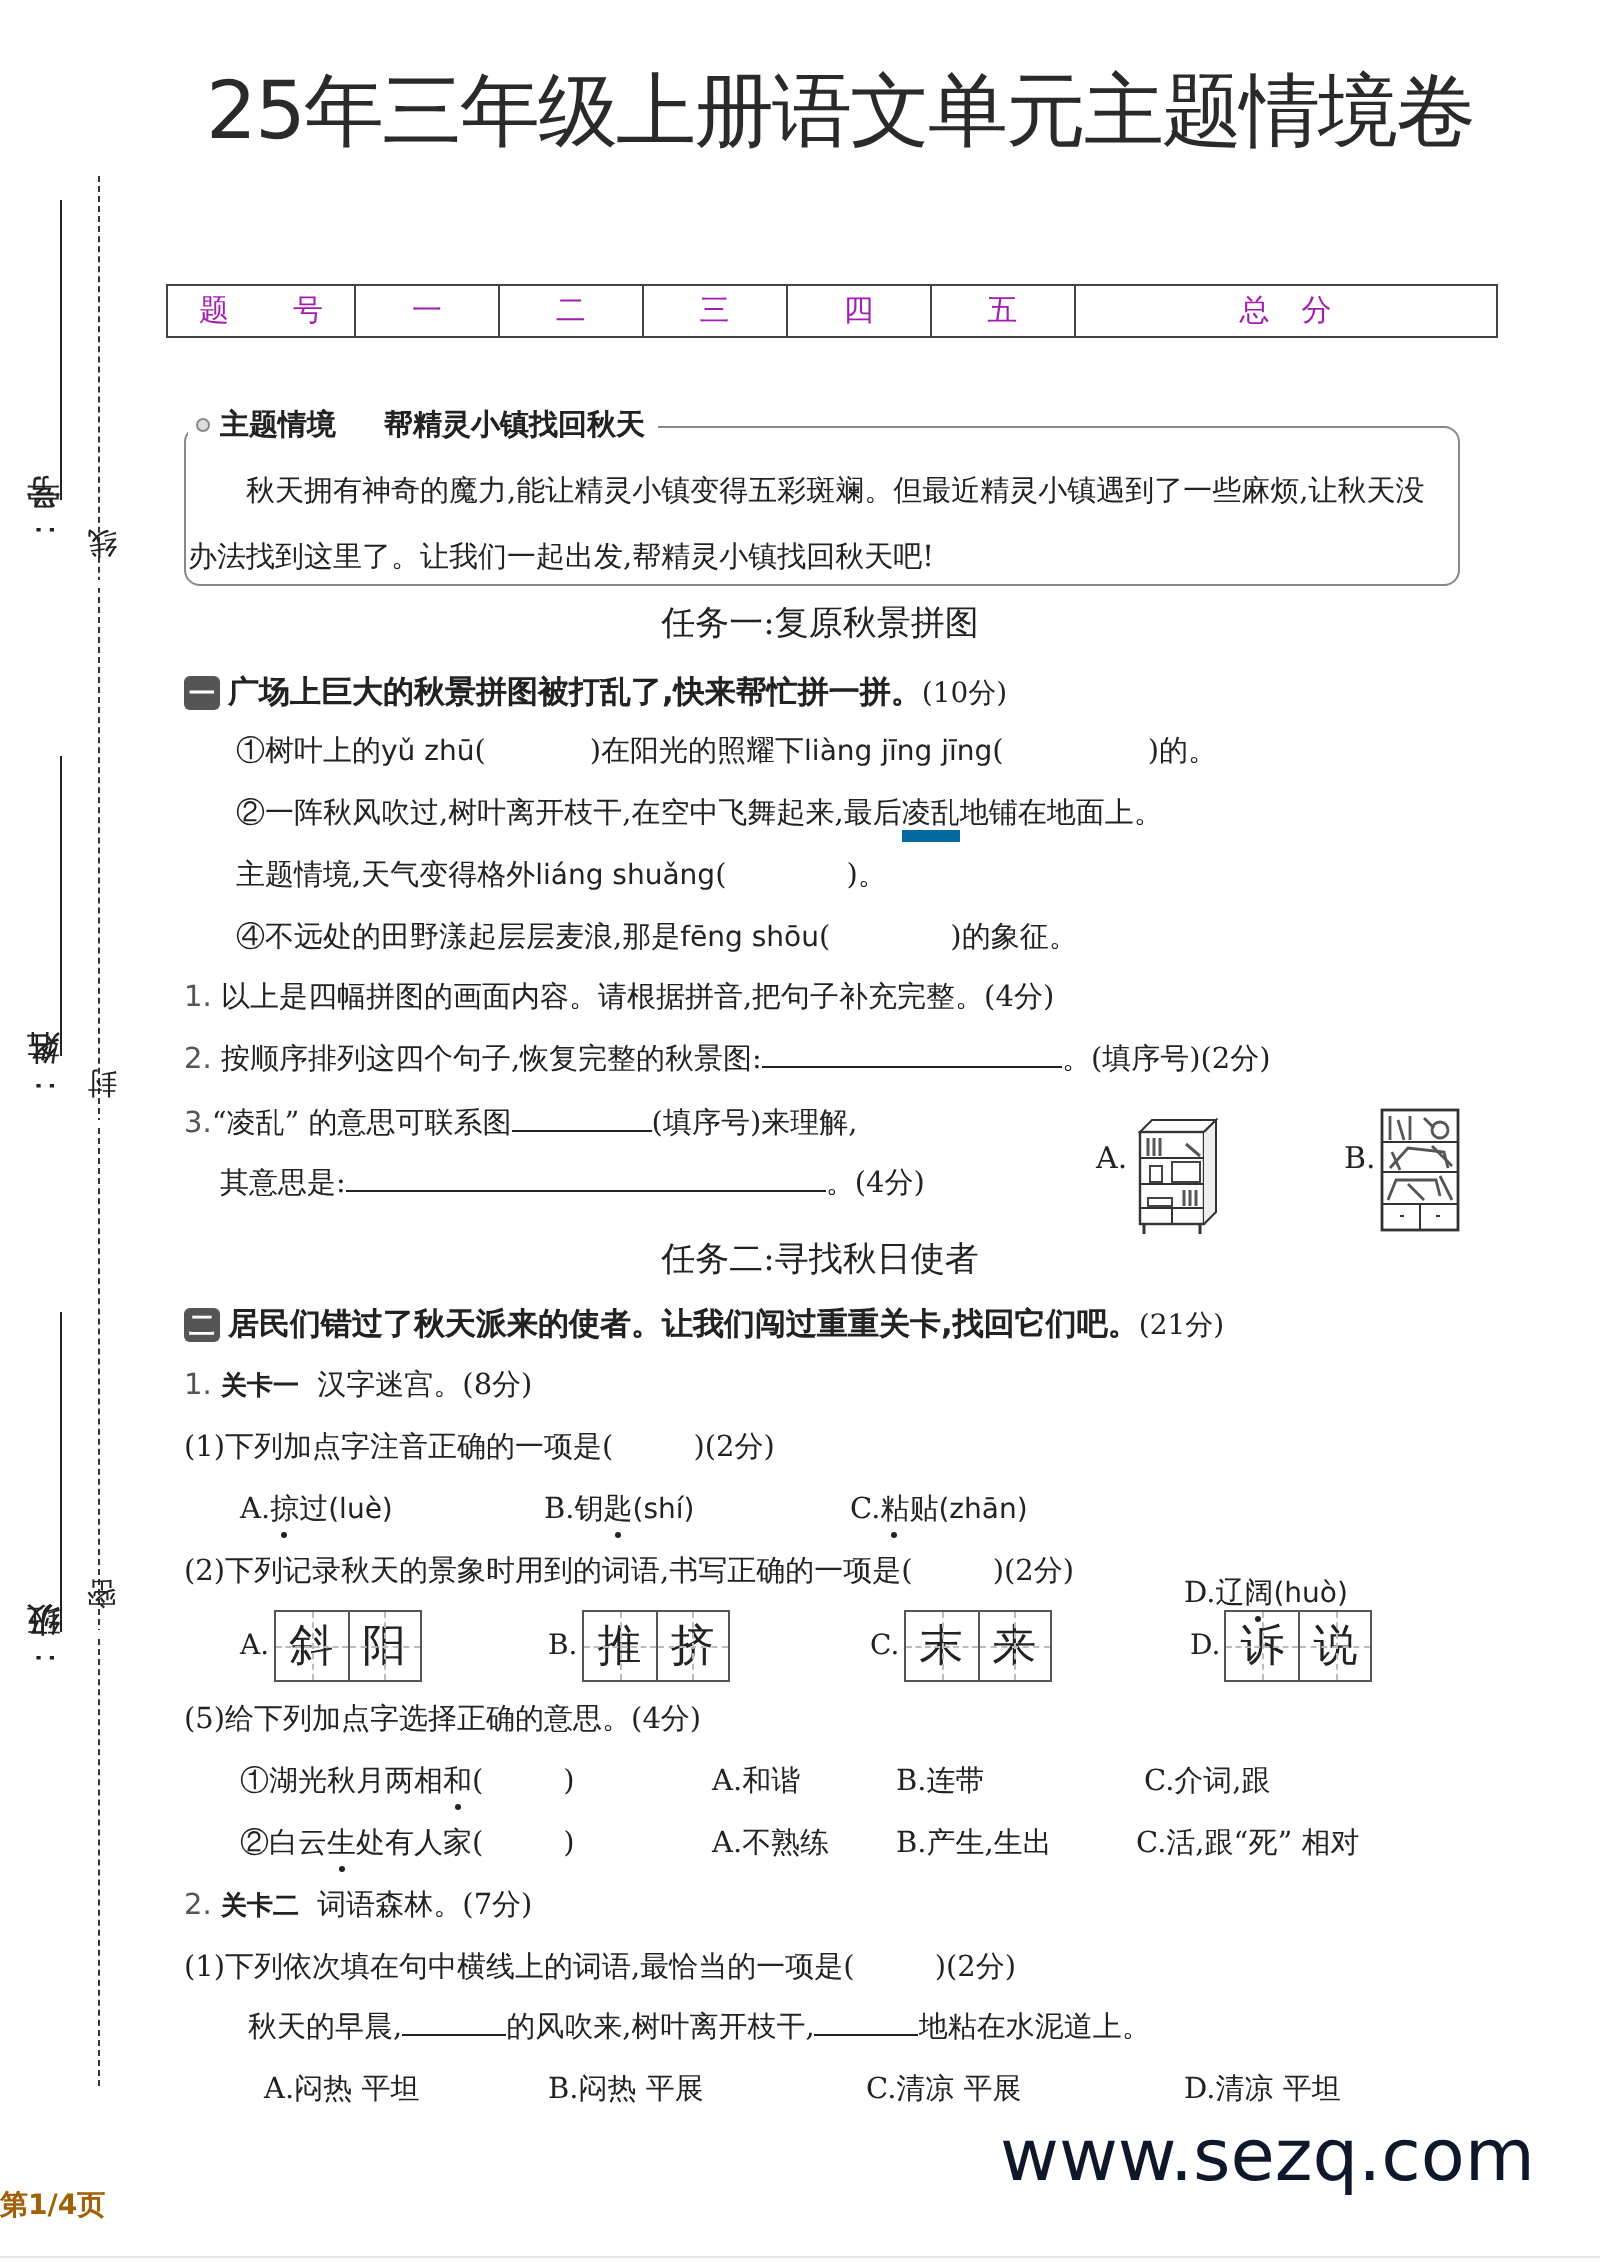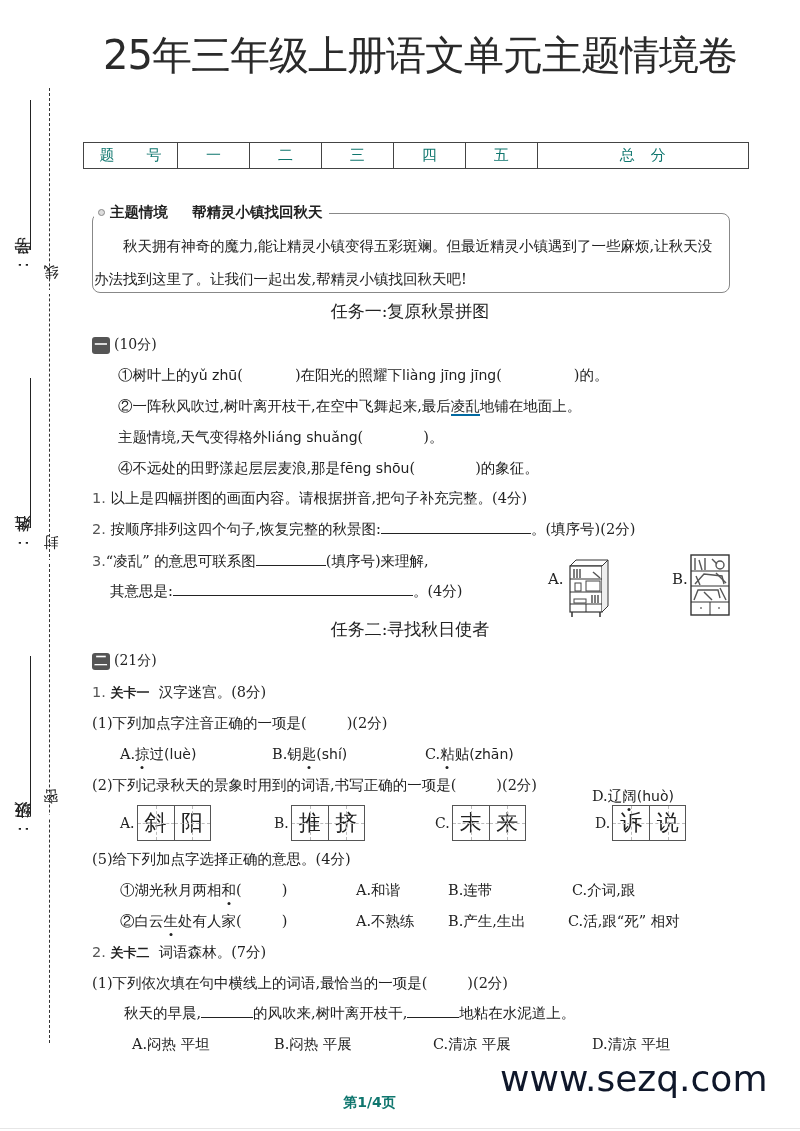--- a/index.html
+++ b/index.html
@@ -13,21 +13,21 @@
   .margin-dash { position: absolute; left: 49px; top: 88px; height: 955px; border-left: 1.5px dashed #333; }
   .margin-label { position: absolute; writing-mode: vertical-rl; transform: rotate(180deg);
     font-family: "DejaVu Sans", "Liberation Sans", sans-serif; font-size: 17px; color: #222; }
   .margin-line { position: absolute; left: 30px; width: 0; border-left: 1.5px solid #222; }
   .margin-seal { position: absolute; left: 42px; writing-mode: vertical-rl; transform: rotate(180deg);
     font-family: "DejaVu Sans", "Liberation Sans", sans-serif; font-size: 15px; background: #fff; color: #222; padding: 2px 0; }
 
   
   table.score { position: absolute; left: 83px; top: 142px; width: 666px; border-collapse: collapse;
     font-family: "DejaVu Sans", "Liberation Sans", sans-serif; font-size: 15px; }
-  table.score td { border: 1px solid #444; height: 26px; text-align: center; color: #0f766e; font-family: Liberation Serif, serif; }
+  table.score td { border: 1px solid #444; height: 26px; text-align: center; color: #a21caf; font-family: Liberation Serif, serif; }
   table.score td.head { width: 94px; }
   table.score td.head span { display: inline-block; width: 62px; text-align: justify; text-align-last: justify; }
 
   
   .theme-box { position: absolute; left: 92px; top: 213px; width: 638px; height: 80px; border: 1px solid #888;
     border-radius: 8px; }
   .theme-head { position: absolute; left: 94px; top: 203px; background: #fff; padding: 0 6px 0 4px;
     font-family: "DejaVu Sans", "Liberation Sans", sans-serif; font-weight: bold; font-size: 14.5px; color: #222; display: flex; align-items: center; gap: 5px; }
   .theme-head .dot { width: 7px; height: 7px; border-radius: 50%; border: 1px solid #888; background: #ddd; }
   .theme-head .gap { width: 14px; }
@@ -38,42 +38,42 @@
   .section-head { position: absolute; left: 92px; font-family: "DejaVu Sans", "Liberation Sans", sans-serif;
     font-weight: bold; font-size: 15.5px; color: #222; display: flex; align-items: center; }
   .section-head .num { display: inline-flex; align-items: center; justify-content: center; width: 18px; height: 17px;
     background: #555; color: #fff; border-radius: 3px; font-size: 13px; margin-right: 4px; }
   .section-head .pts { font-weight: normal; font-family: "DejaVu Serif", serif; font-size: 14px; }
 
   .line { position: absolute; font-size: 14.5px; color: #222; white-space: nowrap; }
   .py { font-family: "DejaVu Sans", "Liberation Sans", sans-serif; font-size: 14px; }
   .paren { display: inline-block; }
   .blank { display: inline-block; border-bottom: 1px solid #222; height: 14px; vertical-align: baseline; }
-  .uline { border-bottom: 2px solid #0369a1; }
+  .uline { border-bottom: 6px solid #0369a1; }
   .qnum { font-family: "DejaVu Sans", "Liberation Sans", sans-serif; color: #555; }
   .bold-lvl { font-weight: bold; font-family: "DejaVu Sans", sans-serif; font-size: 13px; }
   .dotc { position: relative; display: inline-block; }
   .dotc::after { content: ""; position: absolute; left: 50%; bottom: -5px; width: 3px; height: 3px; background: #222; border-radius: 50%; transform: translateX(-50%); }
 
   .grid-word { display: inline-flex; border: 1px solid #555; vertical-align: middle; }
   .grid-word span { width: 36px; height: 34px; display: flex; align-items: center; justify-content: center;
     font-size: 22px; position: relative; font-family: "DejaVu Serif", serif; }
   .grid-word span + span { border-left: 1px solid #555; }
   .grid-word span::before { content: ""; position: absolute; left: 0; right: 0; top: 50%; border-top: 1px dashed #bbb; }
   .grid-word span::after { content: ""; position: absolute; top: 0; bottom: 0; left: 50%; border-left: 1px dashed #bbb; }
   .grid-opt { position: absolute; top: 805px; display: flex; align-items: center; font-size: 14px; }
   .grid-opt .lbl { margin-right: 2px; }
 
   .shelf { position: absolute; }
   .opt-letter { position: absolute; font-size: 15px; }
 
   .watermark { position: absolute; left: 500px; top: 1058px; font-family: "DejaVu Sans", "Liberation Sans", sans-serif;
     font-size: 36px; color: #0f172a; letter-spacing: 0px; }
-  .page-num { position: absolute; left: 0; width: 739px; top: 1094px; text-align: center;
-    font-family: "DejaVu Sans", "Liberation Sans", sans-serif; font-weight: bold; font-size: 14px; color: #0f766e; }
+  .page-num { position: absolute; left: 0; width: 739px; top: 1094px; text-align: left;
+    font-family: "DejaVu Sans", "Liberation Sans", sans-serif; font-weight: bold; font-size: 14px; color: #a16207; }
   .bottom-rule { position: absolute; left: 0; width: 800px; top: 1128px; border-top: 1px solid #e6e6e6; }
 </style>
 </head>
 <body>
 
 <div class="title">25年三年级上册语文单元主题情境卷</div>
 
 <div class="margin-dash"></div>
 <div class="margin-line" style="top:100px;height:150px;"></div>
 <div class="margin-label" style="left:10px;top:262px;">学号:</div>
@@ -104,20 +104,21 @@
   <span class="dot"></span>
   <span>主题情境</span>
   <span class="gap"></span>
   <span>帮精灵小镇找回秋天</span>
 </div>
 <div class="theme-text">秋天拥有神奇的魔力,能让精灵小镇变得五彩斑斓。但最近精灵小镇遇到了一些麻烦,让秋天没办法找到这里了。让我们一起出发,帮精灵小镇找回秋天吧!</div>
 
 <div class="task-title" style="top:300px;">任务一:复原秋景拼图</div>
 <div class="section-head" style="top:336px;">
   <span class="num">一</span>
+  <span>广场上巨大的秋景拼图被打乱了,快来帮忙拼一拼。</span>
   <span class="pts">(10分)</span>
 </div>
 
 <div class="line" style="left:118px;top:366px;">
   <span>①树叶上的</span><span class="py">yǔ zhū</span><span class="paren">(</span><span style="display:inline-block;width:52px;"></span><span>)</span><span>在阳光的照耀下</span><span class="py">liàng jīng jīng</span><span>(</span><span style="display:inline-block;width:72px;"></span><span>)</span><span>的。</span>
 </div>
 <div class="line" style="left:118px;top:397px;">
   <span>②一阵秋风吹过,树叶离开枝干,在空中飞舞起来,最后</span><span class="uline">凌乱</span><span>地铺在地面上。</span>
 </div>
 <div class="line" style="left:118px;top:428px;">
@@ -186,20 +187,21 @@
       <line x1="30" y1="34" x2="36" y2="46"></line>
       <line x1="14" y1="38" x2="22" y2="46"></line>
   </g>
   <line x1="10" y1="54" x2="12" y2="54" stroke="#333"></line>
     <line x1="28" y1="54" x2="30" y2="54" stroke="#333"></line>
 </svg>
 
 <div class="task-title" style="top:618px;">任务二:寻找秋日使者</div>
 <div class="section-head" style="top:652px;">
   <span class="num">二</span>
+  <span>居民们错过了秋天派来的使者。让我们闯过重重关卡,找回它们吧。</span>
   <span class="pts">(21分)</span>
 </div>
 
 <div class="line" style="left:92px;top:683px;">
   <span class="qnum">1.</span> <span class="bold-lvl">关卡一</span>&nbsp;&nbsp;<span>汉字迷宫。(8分)</span>
 </div>
 <div class="line" style="left:92px;top:714px;">
   <span>(1)下列加点字注音正确的一项是(</span><span style="display:inline-block;width:40px;"></span><span>)(2分)</span>
 </div>
 

